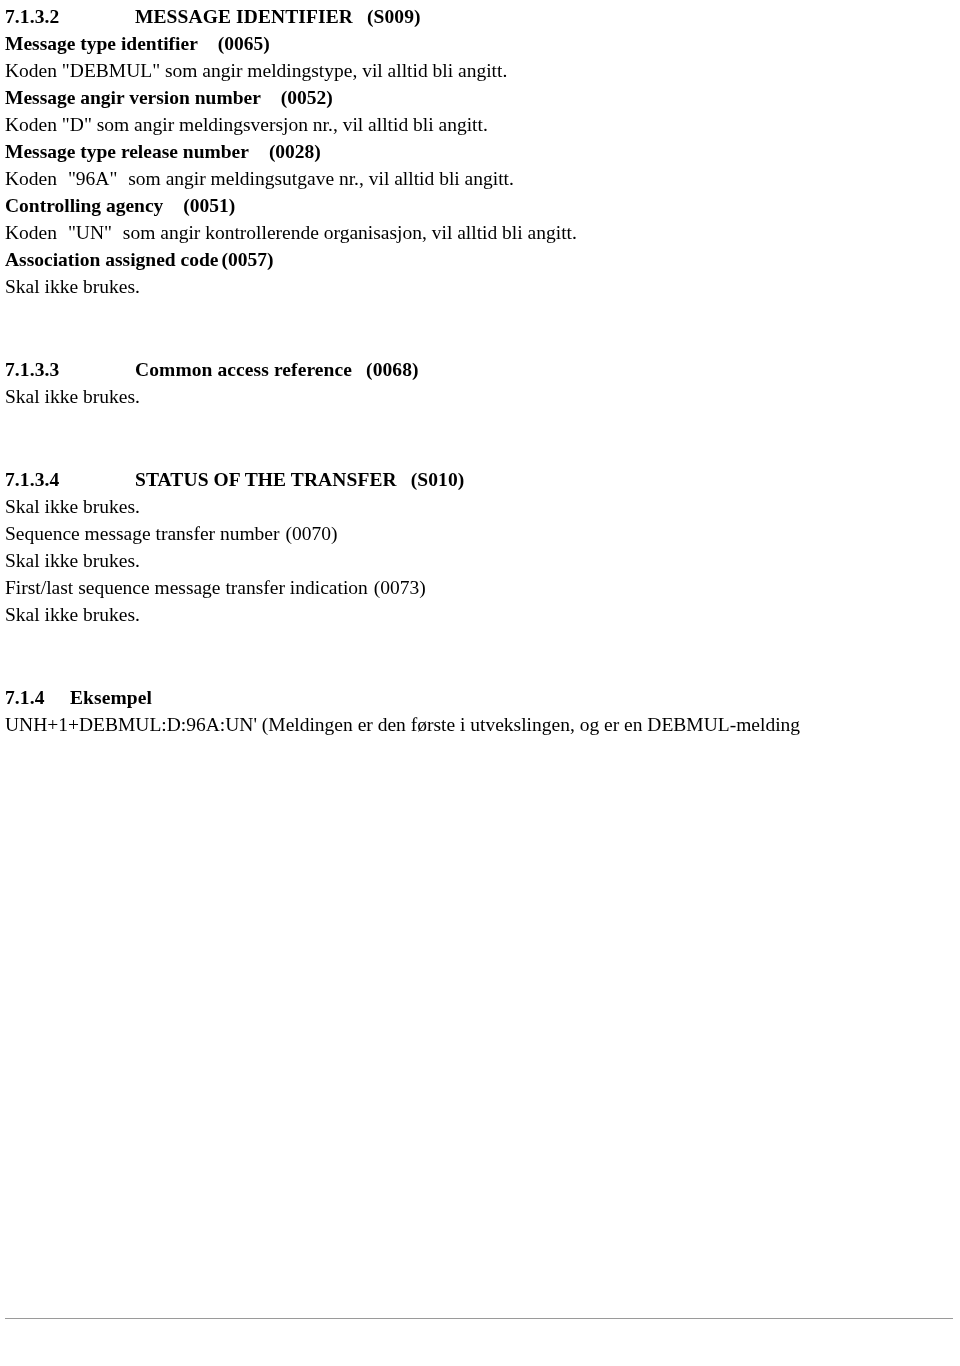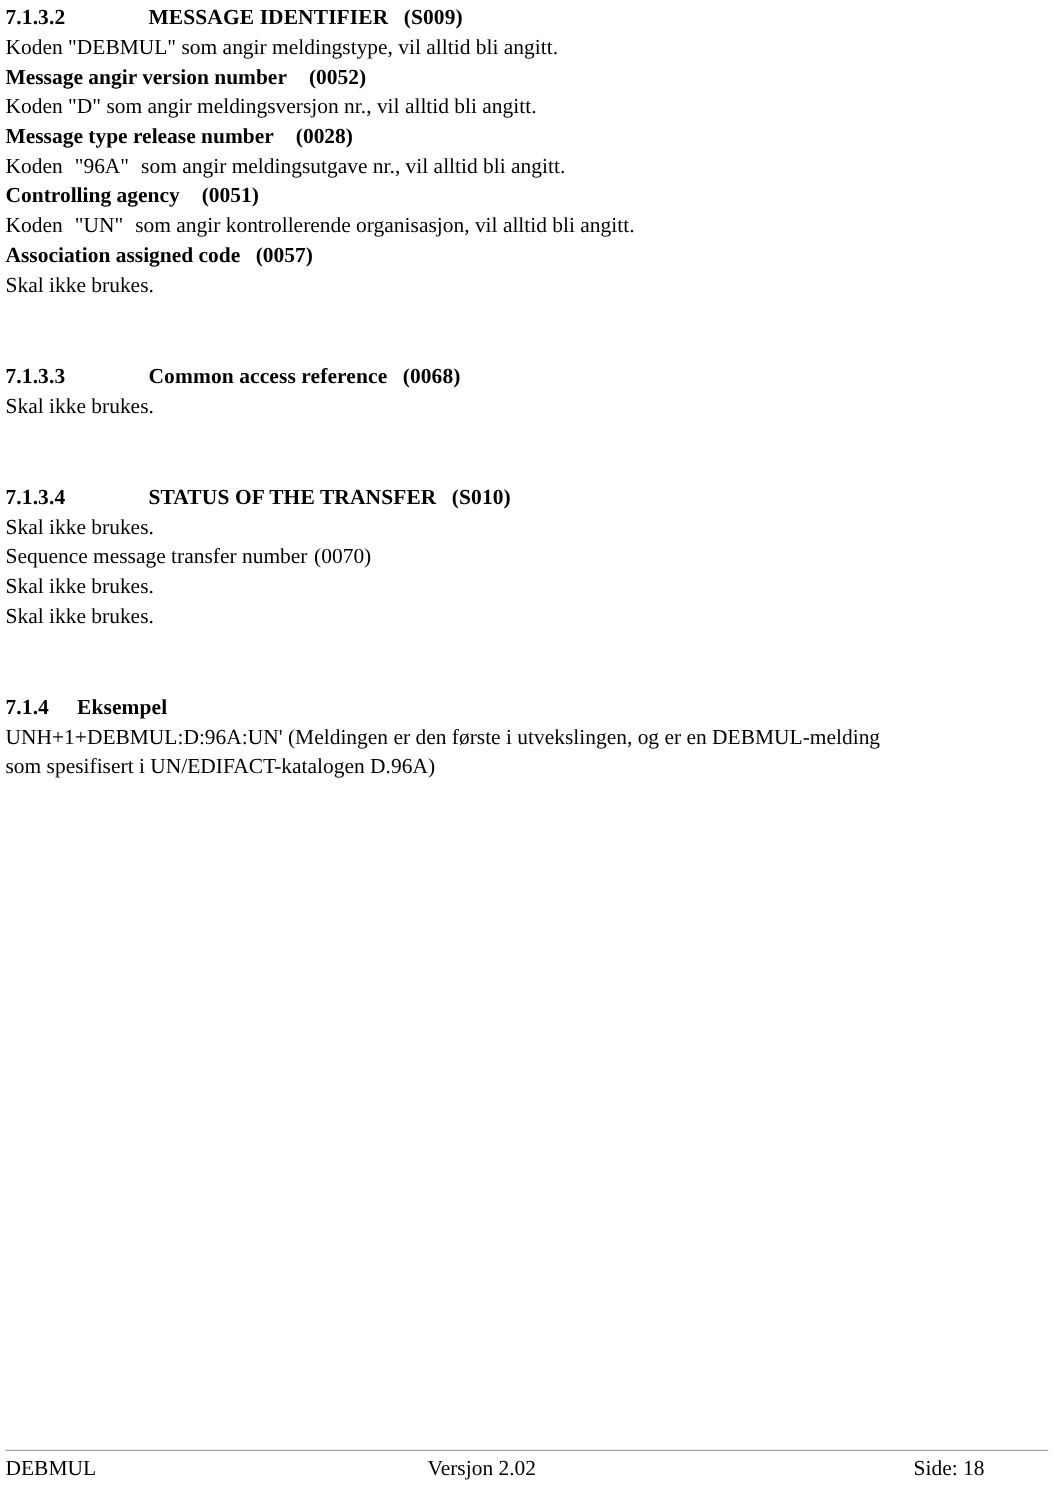--- a/index.html
+++ b/index.html
@@ -53,21 +53,21 @@
   .elem-name {
     font-weight: bold;
     font-size: 19.5px;
     line-height: 27px;
     white-space: nowrap;
   }
   .elem-name .code {
     margin-left: 20px;
   }
   .elem-name .code.tight {
-    margin-left: 14px;
+    margin-left: 3px;
   }
   
   .body-line {
     font-weight: normal;
     font-size: 19.5px;
     line-height: 27px;
     white-space: nowrap;
   }
   .sp-wide {
     display: inline-block;
@@ -123,20 +123,23 @@
 <body>
 
 <div class="page">
 
   <div class="content">
 
     <div class="sec-head">
       <span class="num">7.1.3.2</span><span>MESSAGE IDENTIFIER</span><span class="code">(S009)</span>
     </div>
 
+    <div class="elem-name">
+      <span>Message type identifier</span><span class="code">(0065)</span>
+    </div>
     <div class="body-line">Koden "DEBMUL" som angir meldingstype, vil alltid bli angitt.</div>
 
     <div class="elem-name">
       <span>Message angir version number</span><span class="code">(0052)</span>
     </div>
     <div class="body-line">Koden "D" som angir meldingsversjon nr., vil alltid bli angitt.</div>
 
     <div class="elem-name">
       <span>Message type release number</span><span class="code">(0028)</span>
     </div>
@@ -172,34 +175,31 @@
     <div class="sec-head">
       <span class="num">7.1.3.4</span><span>STATUS OF THE TRANSFER</span><span class="code">(S010)</span>
     </div>
     <div class="body-line">Skal ikke brukes.</div>
 
     <div class="body-line">
       <span>Sequence message transfer number</span><span class="sp-wide"></span><span>(0070)</span>
     </div>
     <div class="body-line">Skal ikke brukes.</div>
 
+    <div class="body-line">
+      <span>First/last sequence message transfer indication</span><span class="sp-wide"></span><span>(0073)</span>
+    </div>
     <div class="body-line">Skal ikke brukes.</div>
 
     <div class="gap-56"></div>
 
     <div class="sec-head narrow">
       <span class="num">7.1.4</span><span>Eksempel</span>
     </div>
     <div class="body-line">UNH+1+DEBMUL:D:96A:UN' (Meldingen er den første i utvekslingen, og er en DEBMUL-melding</div>
-    <div class="body-line">som spesifisert i UN/EDIFACT-katalogen D.96A)</div>
 
   </div>
 
   <div class="footer">
     <div class="footer-rule"></div>
-    <div class="footer-row">
-      <span class="footer-left">DEBMUL</span>
-      <span class="footer-center">Versjon 2.02</span>
-      <span class="footer-right">Side: 18</span>
-    </div>
   </div>
 
 </div>
 
 </body></html>

